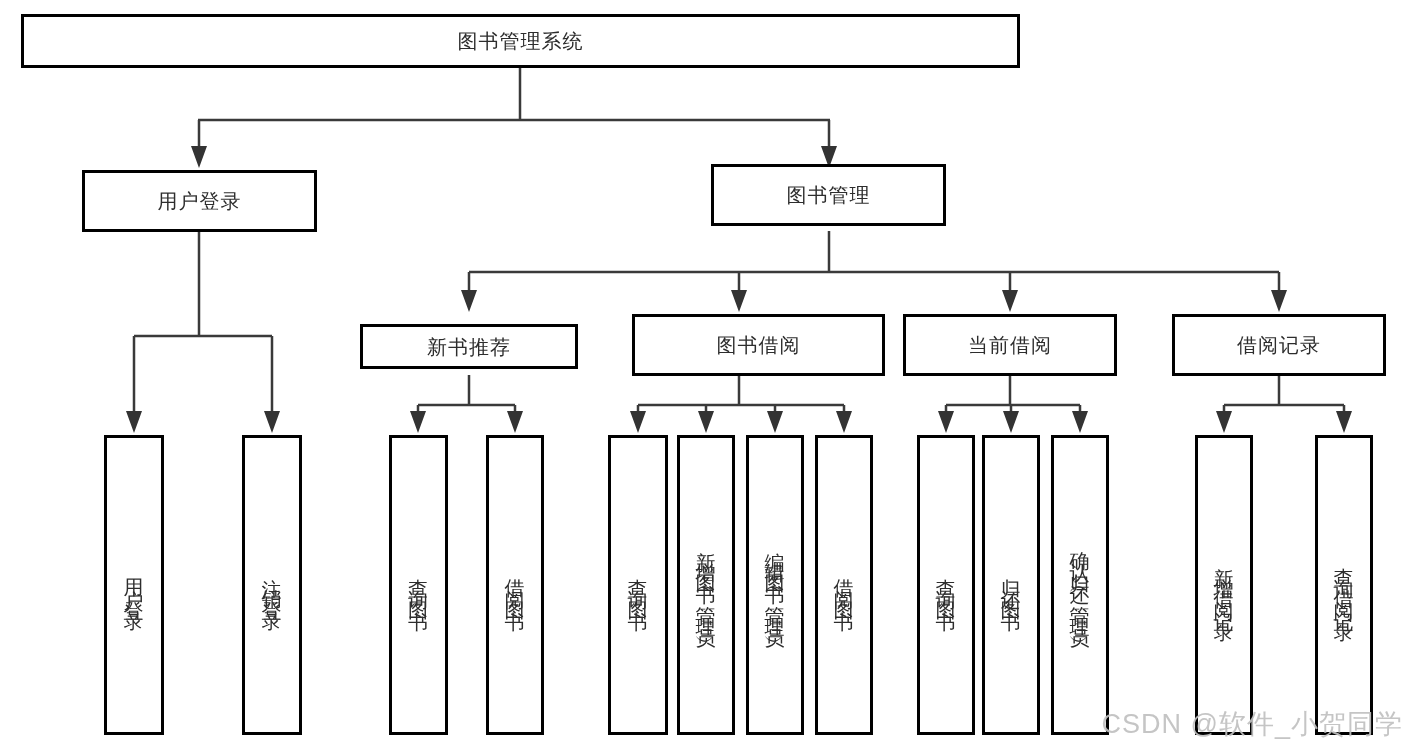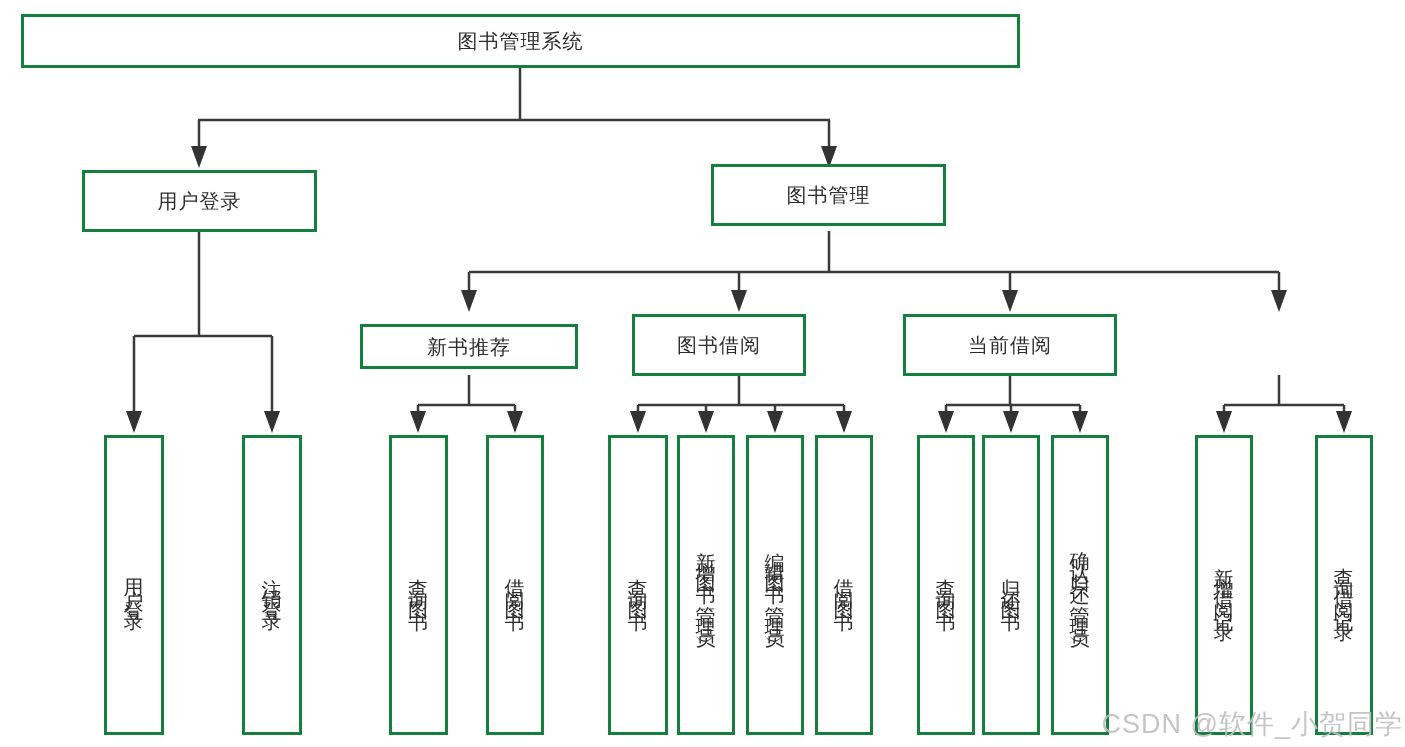--- a/index.html
+++ b/index.html
@@ -19,21 +19,21 @@
     position: absolute;
     left: 0;
     top: 0;
     width: 1405px;
     height: 747px;
   }
   .box {
     position: absolute;
     box-sizing: border-box;
     background: #ffffff;
-    border: 3px solid #15803d;
+    border: 3px solid #000000;
     display: flex;
     align-items: center;
     justify-content: center;
     color: #2d2d2d;
     font-size: 20px;
     line-height: 1;
     letter-spacing: 1px;
   }
   .box.v .vt {
     writing-mode: vertical-rl;
@@ -95,25 +95,28 @@
   <div class="box h" style="left:82px; top:170px; width:235px; height:62px">
     <span>用户登录</span>
   </div>
   <div class="box h" style="left:711px; top:164px; width:235px; height:62px">
     <span>图书管理</span>
   </div>
 
   <div class="box h" style="left:360px; top:324px; width:218px; height:45px">
     <span>新书推荐</span>
   </div>
-  <div class="box h" style="left:632px; top:314px; width:174px; height:62px">
+  <div class="box h" style="left:632px; top:314px; width:253px; height:62px">
     <span>图书借阅</span>
   </div>
   <div class="box h" style="left:903px; top:314px; width:214px; height:62px">
     <span>当前借阅</span>
+  </div>
+  <div class="box h" style="left:1172px; top:314px; width:214px; height:62px">
+    <span>借阅记录</span>
   </div>
 
   <div class="box v" style="left:104px; top:435px; width:60px; height:300px">
     <span class="vt">用户登录</span>
   </div>
   <div class="box v" style="left:242px; top:435px; width:60px; height:300px">
     <span class="vt">注销登录</span>
   </div>
 
   <div class="box v" style="left:389px; top:435px; width:59px; height:300px">

